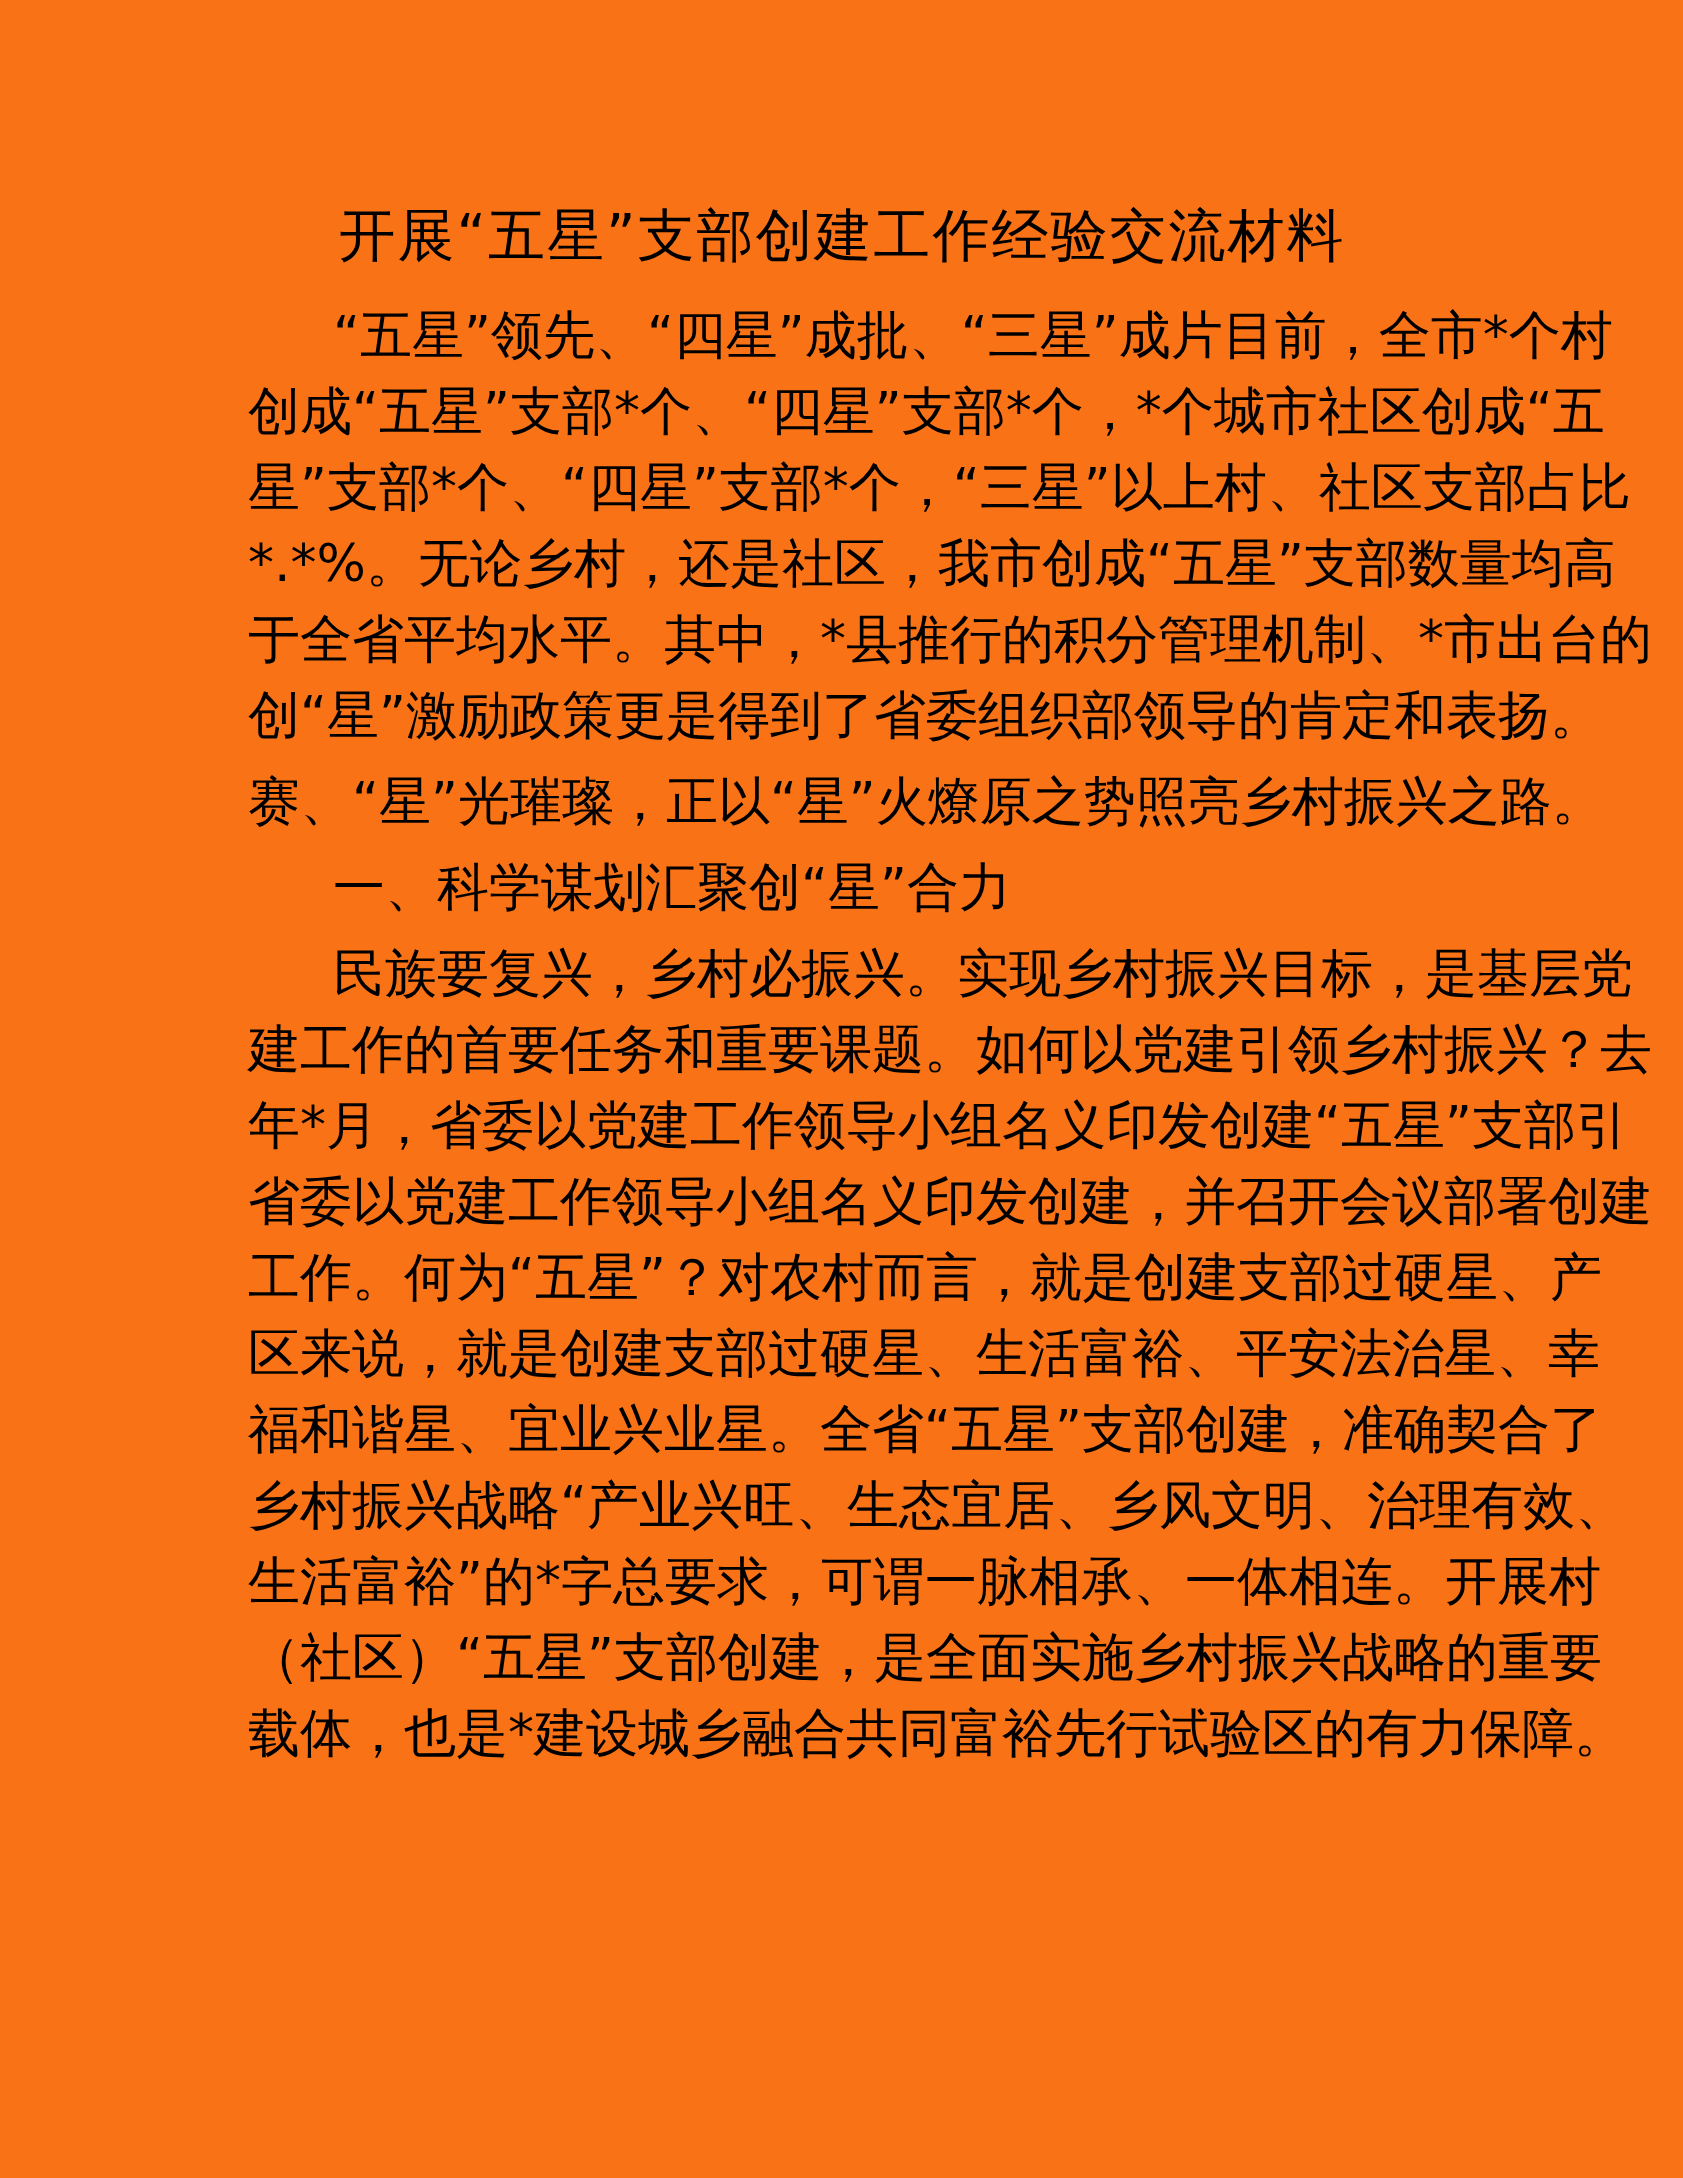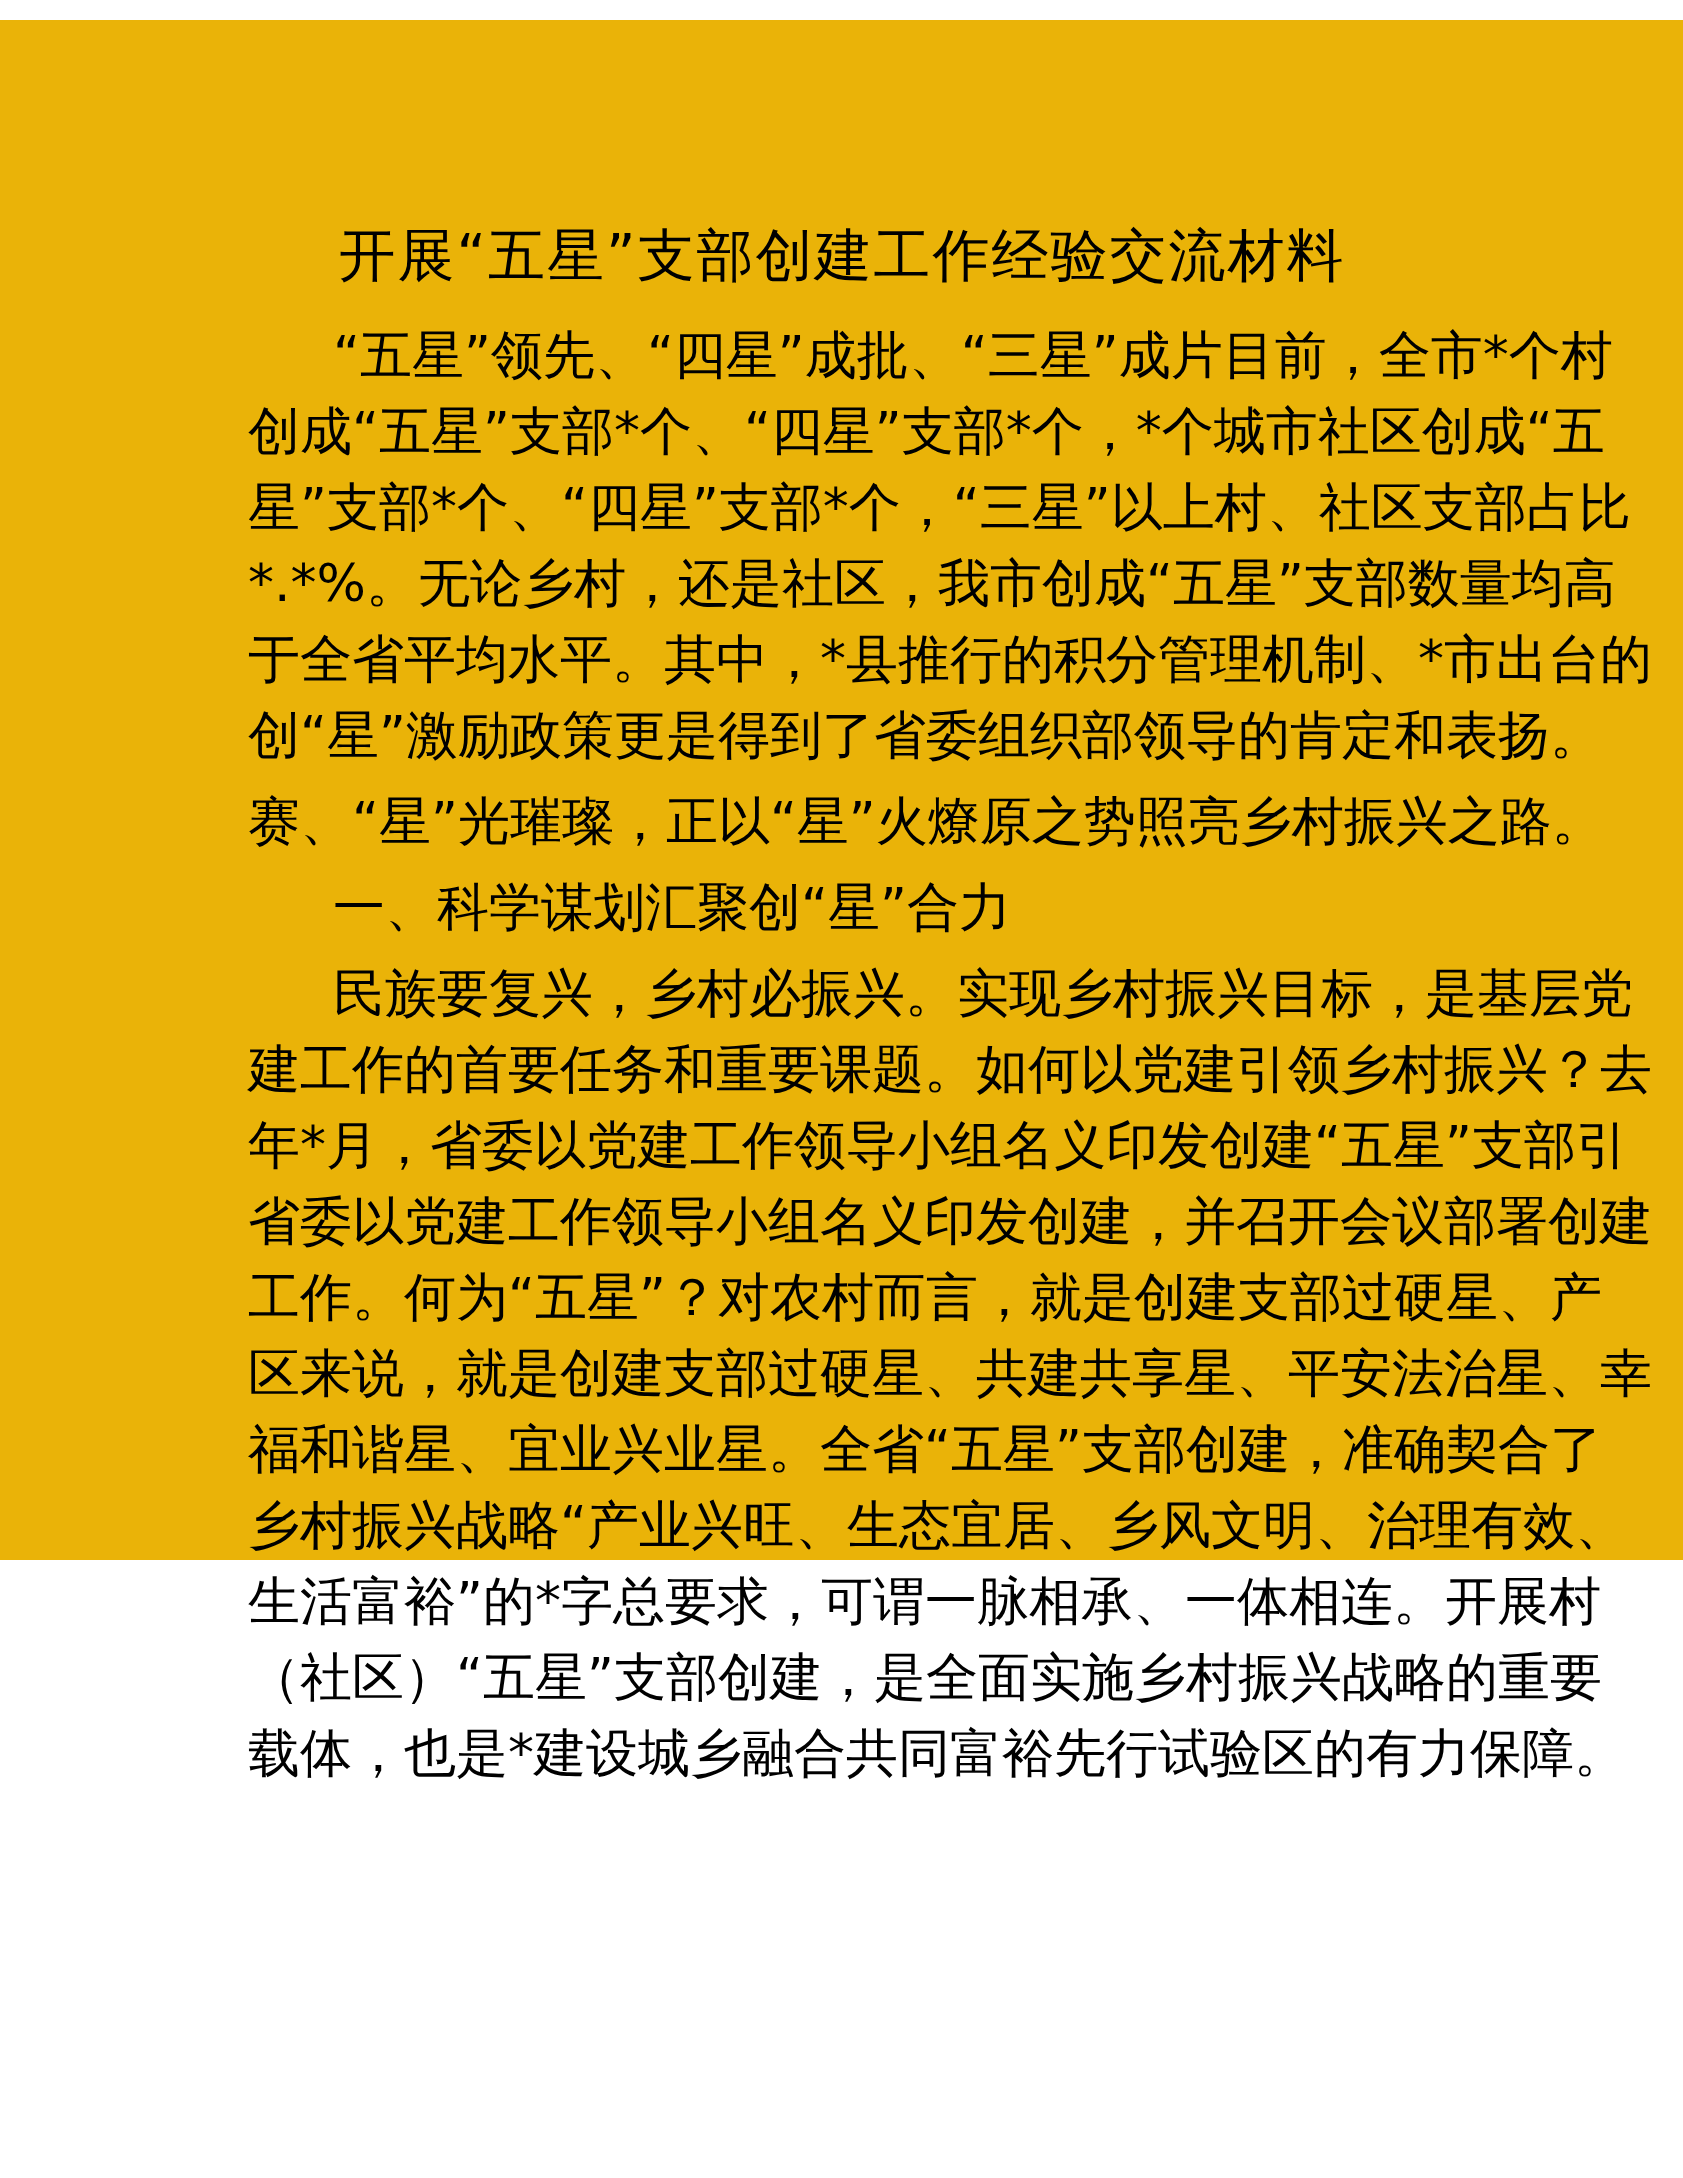--- a/index.html
+++ b/index.html
@@ -11,23 +11,22 @@
     width: 1683px;
     height: 2178px;
     position: relative;
     overflow: hidden;
     font-family: "DejaVu Sans", "Liberation Sans", sans-serif;
     color: #000000;
   }
   .page {
     position: absolute;
     left: 0; top: 0;
-    width: 1683px; height: 1540px;
-    background: #eab308;
-    margin-top: 20px;
+    width: 1683px; height: 2178px;
+    background: #f97316;
   }
   .title {
     position: absolute;
     left: 248px;
     width: 1188px;
     top: 196px;
     height: 79px;
     font-size: 57px;
     line-height: 79px;
     text-align: center;
@@ -90,21 +89,21 @@
     </div>
 
     <div class="gap"></div>
 
     <div class="paragraph">
       <div class="line indent">民族要复兴，乡村必振兴。实现乡村振兴目标，是基层党</div>
       <div class="line">建工作的首要任务和重要课题。如何以党建引领乡村振兴？去</div>
       <div class="line">年*月，省委以党建工作领导小组名义印发创建“五星”支部引</div>
       <div class="line">省委以党建工作领导小组名义印发创建，并召开会议部署创建</div>
       <div class="line">工作。何为“五星”？对农村而言，就是创建支部过硬星、产</div>
-      <div class="line">区来说，就是创建支部过硬星、共建共享星、平安法治星、幸</div>
+      <div class="line">区来说，就是创建支部过硬星、生活富裕、平安法治星、幸</div>
       <div class="line">福和谐星、宜业兴业星。全省“五星”支部创建，准确契合了</div>
       <div class="line">乡村振兴战略“产业兴旺、生态宜居、乡风文明、治理有效、</div>
       <div class="line">生活富裕”的*字总要求，可谓一脉相承、一体相连。开展村</div>
       <div class="line">（社区）“五星”支部创建，是全面实施乡村振兴战略的重要</div>
       <div class="line last">载体，也是*建设城乡融合共同富裕先行试验区的有力保障。</div>
     </div>
 
   </div>
 </div>
 

